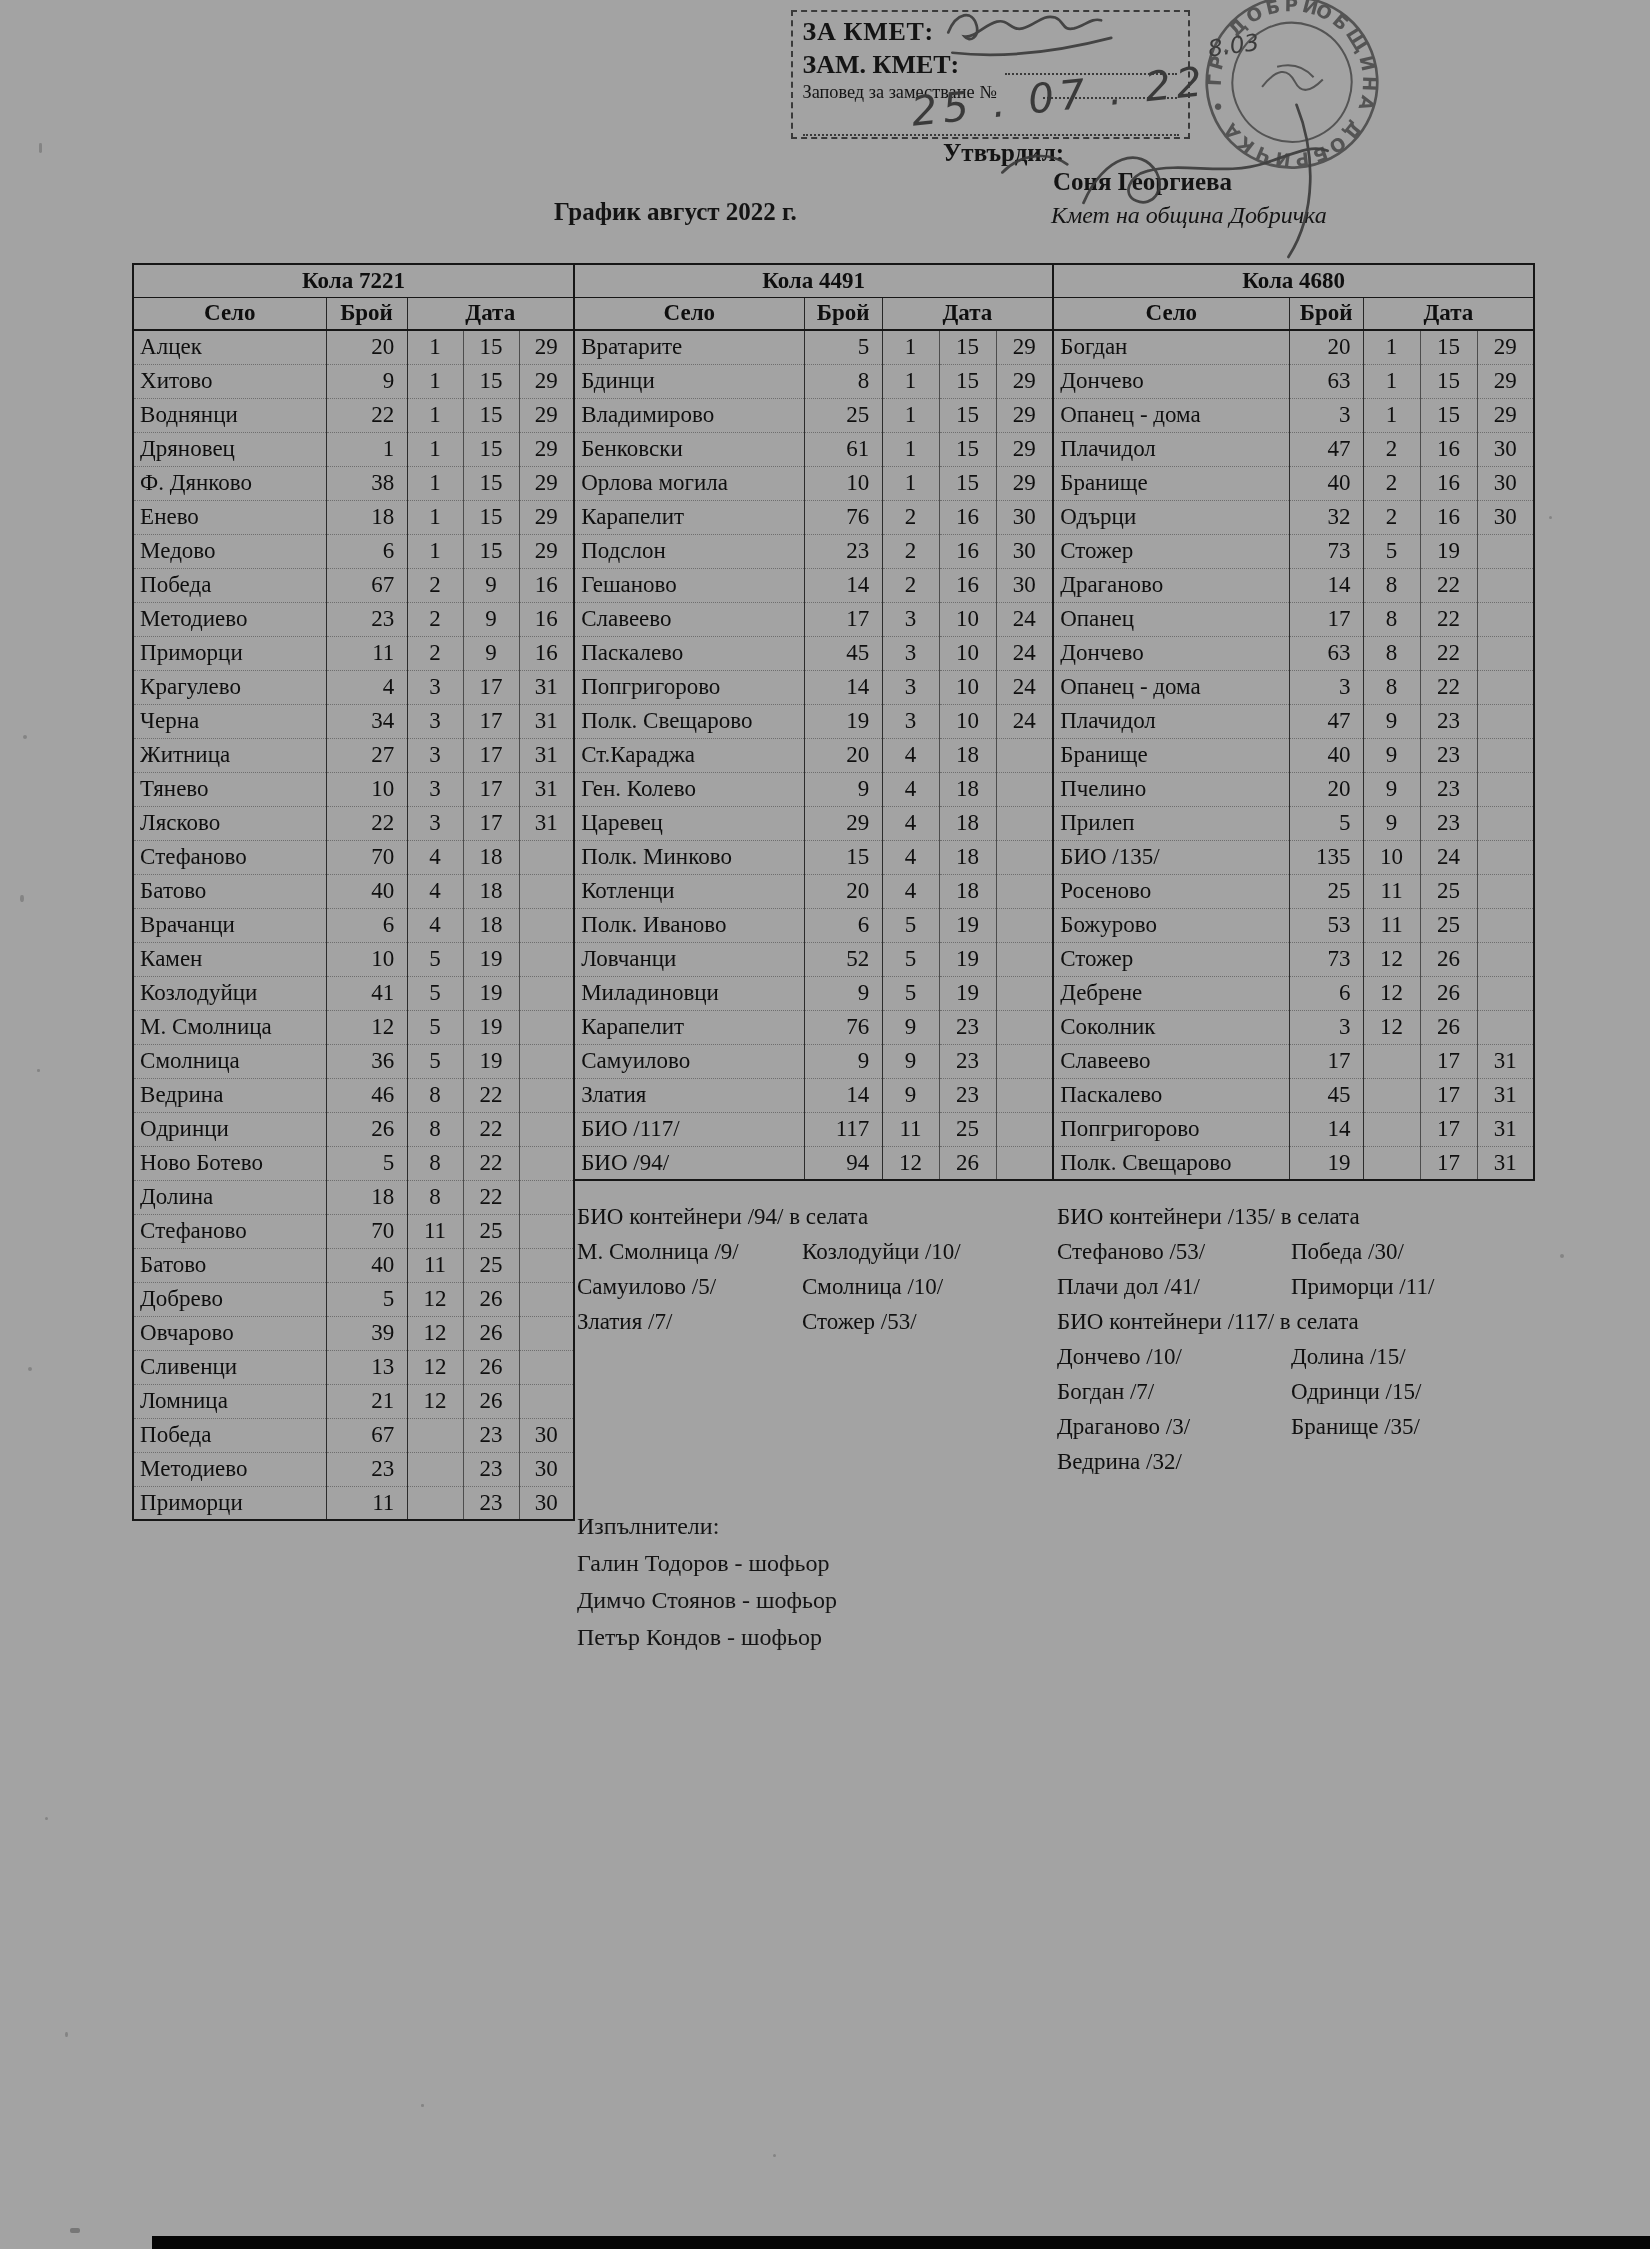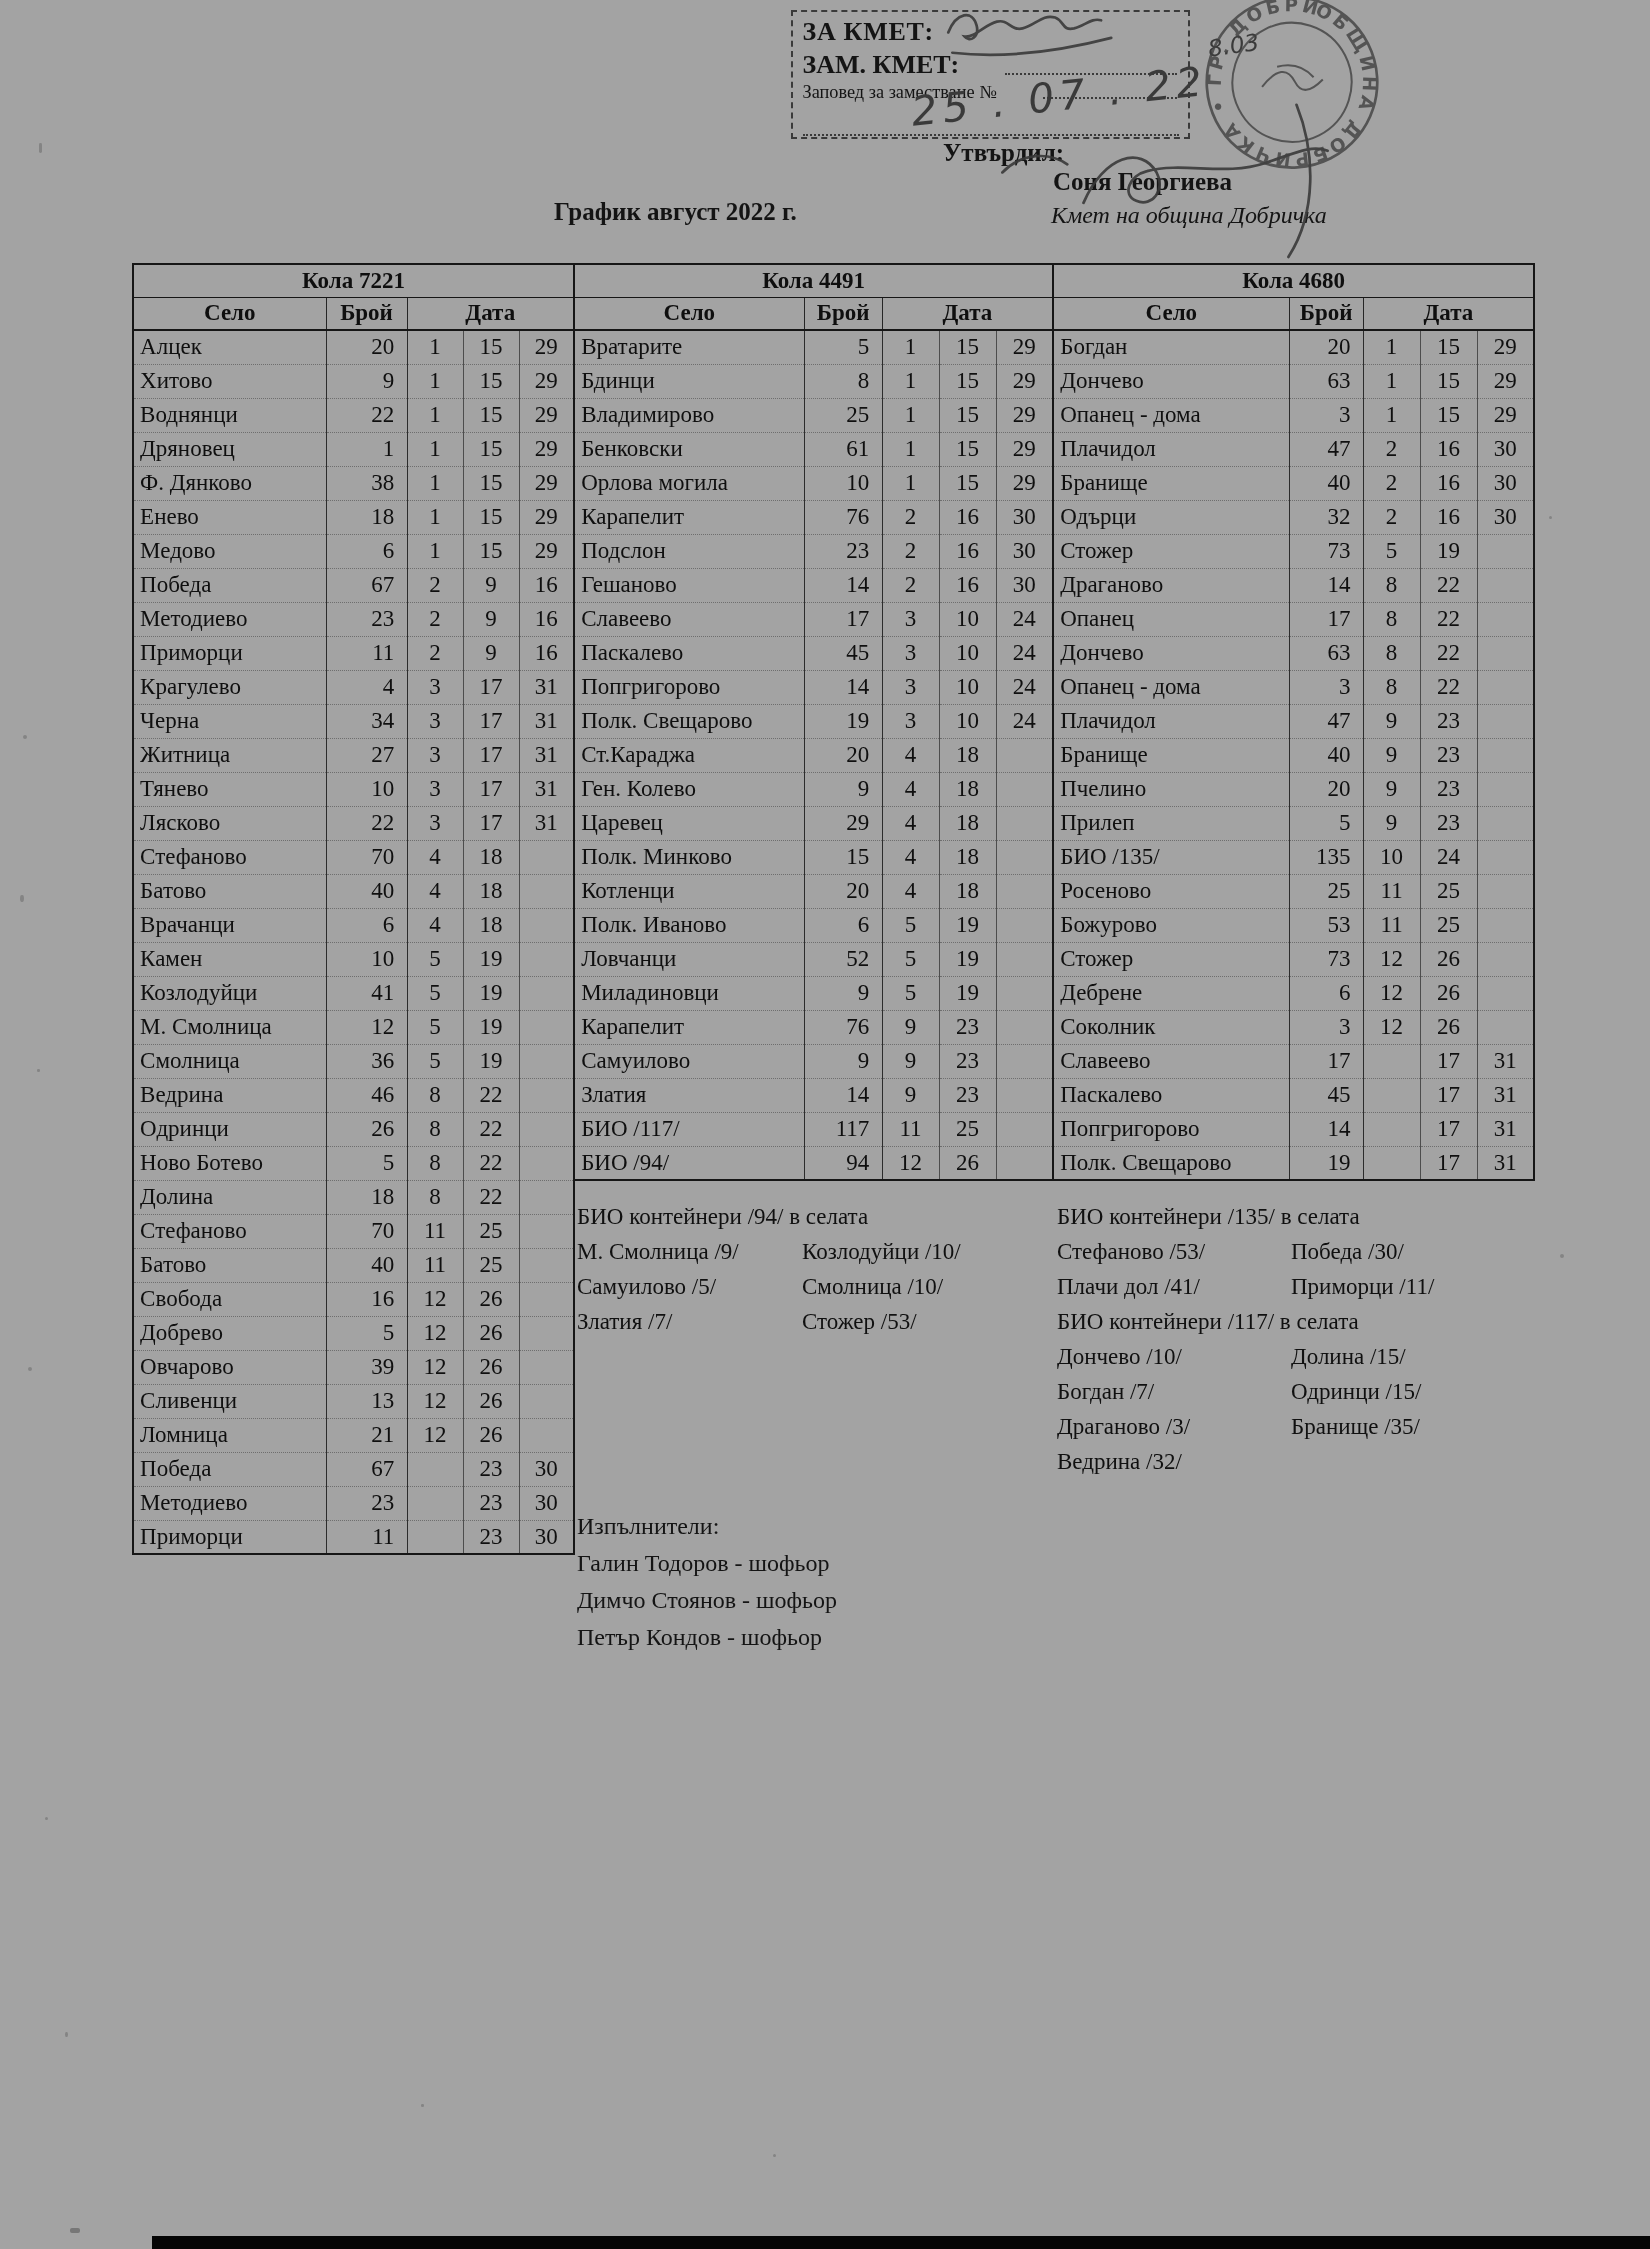--- a/index.html
+++ b/index.html
@@ -326,27 +326,20 @@
             <td></td>
           </tr>
           <tr>
             <td>Батово</td>
             <td>40</td>
             <td>11</td>
             <td>25</td>
             <td></td>
           </tr>
           <tr>
-            <td>Свобода</td>
-            <td>16</td>
-            <td>12</td>
-            <td>26</td>
-            <td></td>
-          </tr>
-          <tr>
             <td>Добрево</td>
             <td>5</td>
             <td>12</td>
             <td>26</td>
             <td></td>
           </tr>
           <tr>
             <td>Овчарово</td>
             <td>39</td>
             <td>12</td>

